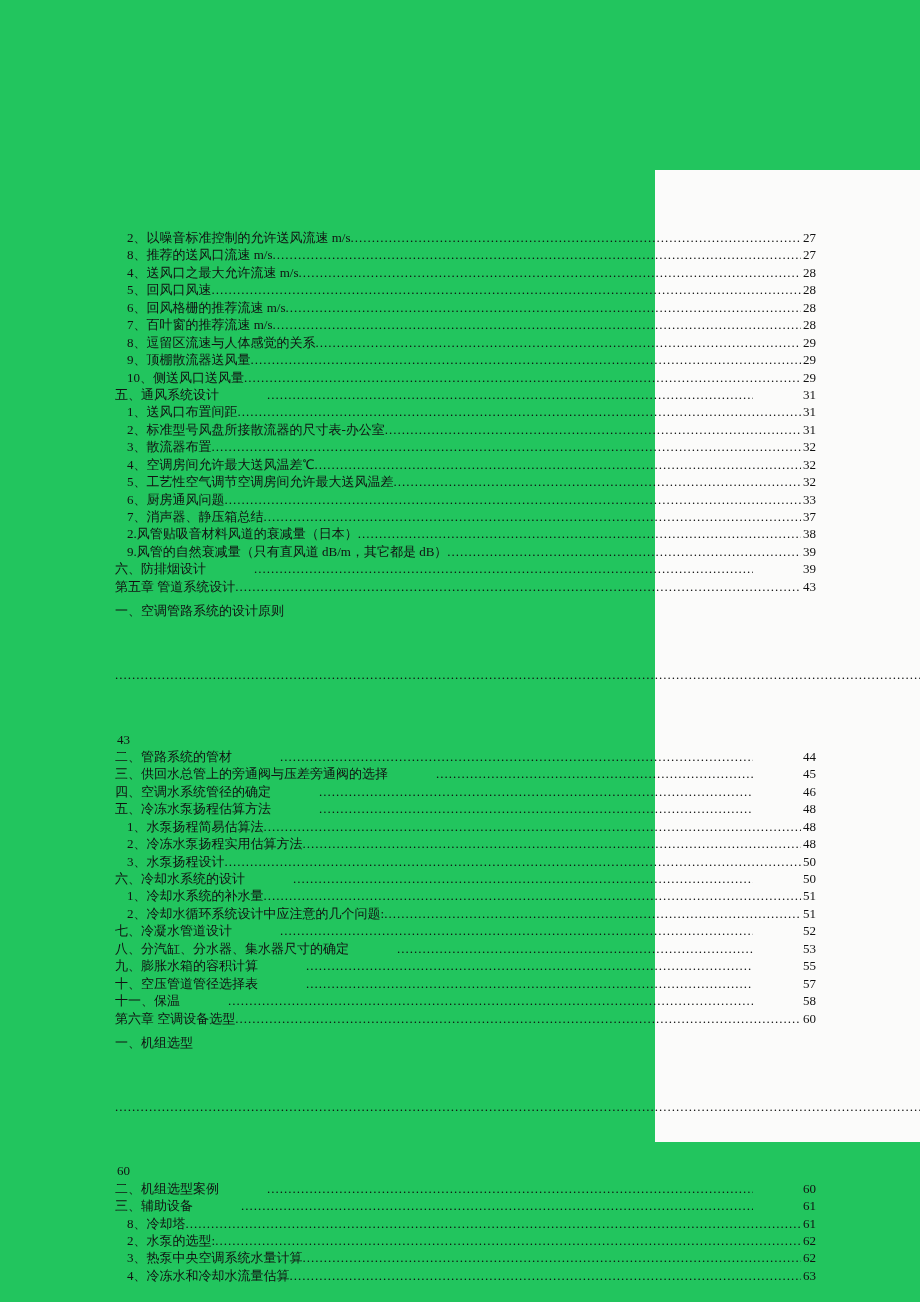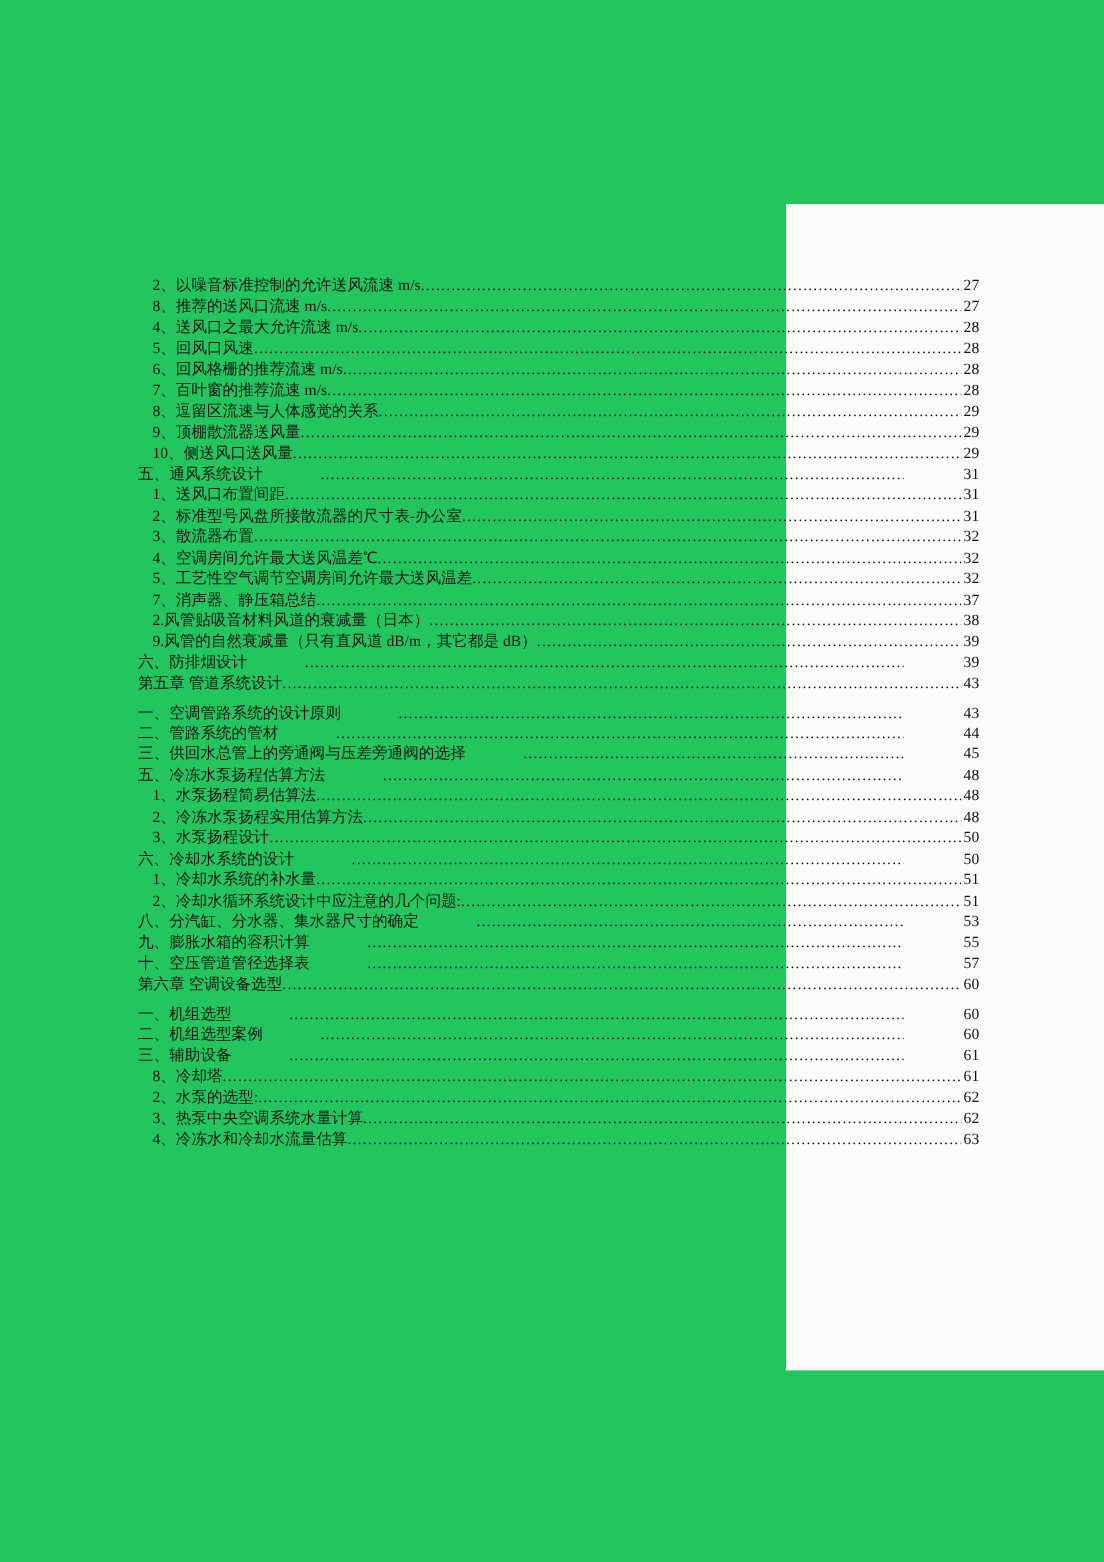--- a/index.html
+++ b/index.html
@@ -53,21 +53,21 @@
   }
   .toc-page {
     flex: 0 0 auto;
     padding-left: 2px;
   }
   .lvl-item   { padding-left: 12px; }
   .lvl-section{ padding-left: 0px; gap: 48px; }
   .lvl-chapter{ padding-left: 0px; margin-top: 0; margin-bottom: 8px; font-family: Liberation Serif, serif; }
   .lvl-chapter ~ .lvl-section,
   .lvl-chapter + .lvl-section { margin-top: 0; }
-  .after-chapter-gap { margin-top: 8px; }
+  .after-chapter-gap { margin-top: 8px; flex-direction: column; }
 </style>
 </head>
 <body>
 
 <div class="page">
   <div class="sidebar-band"></div>
   <div class="content" id="toc-root">
       <div class="toc-entry lvl-item">
         <span class="toc-label">2、以噪音标准控制的允许送风流速 m/s</span>
         <span class="toc-leader"></span>
@@ -137,20 +137,25 @@
         <span class="toc-label">4、空调房间允许最大送风温差℃</span>
         <span class="toc-leader"></span>
         <span class="toc-page">32</span>
       </div>
       <div class="toc-entry lvl-item">
         <span class="toc-label">5、工艺性空气调节空调房间允许最大送风温差</span>
         <span class="toc-leader"></span>
         <span class="toc-page">32</span>
       </div>
       <div class="toc-entry lvl-item">
+        <span class="toc-label">6、厨房通风问题</span>
+        <span class="toc-leader"></span>
+        <span class="toc-page">33</span>
+      </div>
+      <div class="toc-entry lvl-item">
         <span class="toc-label">7、消声器、静压箱总结</span>
         <span class="toc-leader"></span>
         <span class="toc-page">37</span>
       </div>
       <div class="toc-entry lvl-item">
         <span class="toc-label">2.风管贴吸音材料风道的衰减量（日本）</span>
         <span class="toc-leader"></span>
         <span class="toc-page">38</span>
       </div>
       <div class="toc-entry lvl-item">
@@ -177,20 +182,25 @@
         <span class="toc-label">二、管路系统的管材</span>
         <span class="toc-leader"></span>
         <span class="toc-page">44</span>
       </div>
       <div class="toc-entry lvl-section">
         <span class="toc-label">三、供回水总管上的旁通阀与压差旁通阀的选择</span>
         <span class="toc-leader"></span>
         <span class="toc-page">45</span>
       </div>
       <div class="toc-entry lvl-section">
+        <span class="toc-label">四、空调水系统管径的确定</span>
+        <span class="toc-leader"></span>
+        <span class="toc-page">46</span>
+      </div>
+      <div class="toc-entry lvl-section">
         <span class="toc-label">五、冷冻水泵扬程估算方法</span>
         <span class="toc-leader"></span>
         <span class="toc-page">48</span>
       </div>
       <div class="toc-entry lvl-item">
         <span class="toc-label">1、水泵扬程简易估算法</span>
         <span class="toc-leader"></span>
         <span class="toc-page">48</span>
       </div>
       <div class="toc-entry lvl-item">
@@ -212,33 +222,43 @@
         <span class="toc-label">1、冷却水系统的补水量</span>
         <span class="toc-leader"></span>
         <span class="toc-page">51</span>
       </div>
       <div class="toc-entry lvl-item">
         <span class="toc-label">2、冷却水循环系统设计中应注意的几个问题:</span>
         <span class="toc-leader"></span>
         <span class="toc-page">51</span>
       </div>
       <div class="toc-entry lvl-section">
+        <span class="toc-label">七、冷凝水管道设计</span>
+        <span class="toc-leader"></span>
+        <span class="toc-page">52</span>
+      </div>
+      <div class="toc-entry lvl-section">
         <span class="toc-label">八、分汽缸、分水器、集水器尺寸的确定</span>
         <span class="toc-leader"></span>
         <span class="toc-page">53</span>
       </div>
       <div class="toc-entry lvl-section">
         <span class="toc-label">九、膨胀水箱的容积计算</span>
         <span class="toc-leader"></span>
         <span class="toc-page">55</span>
       </div>
       <div class="toc-entry lvl-section">
         <span class="toc-label">十、空压管道管径选择表</span>
         <span class="toc-leader"></span>
         <span class="toc-page">57</span>
+      </div>
+      <div class="toc-entry lvl-section">
+        <span class="toc-label">十一、保温</span>
+        <span class="toc-leader"></span>
+        <span class="toc-page">58</span>
       </div>
       <div class="toc-entry lvl-chapter">
         <span class="toc-label">第六章  空调设备选型</span>
         <span class="toc-leader"></span>
         <span class="toc-page">60</span>
       </div>
       <div class="toc-entry lvl-section after-chapter-gap">
         <span class="toc-label">一、机组选型</span>
         <span class="toc-leader"></span>
         <span class="toc-page">60</span>

